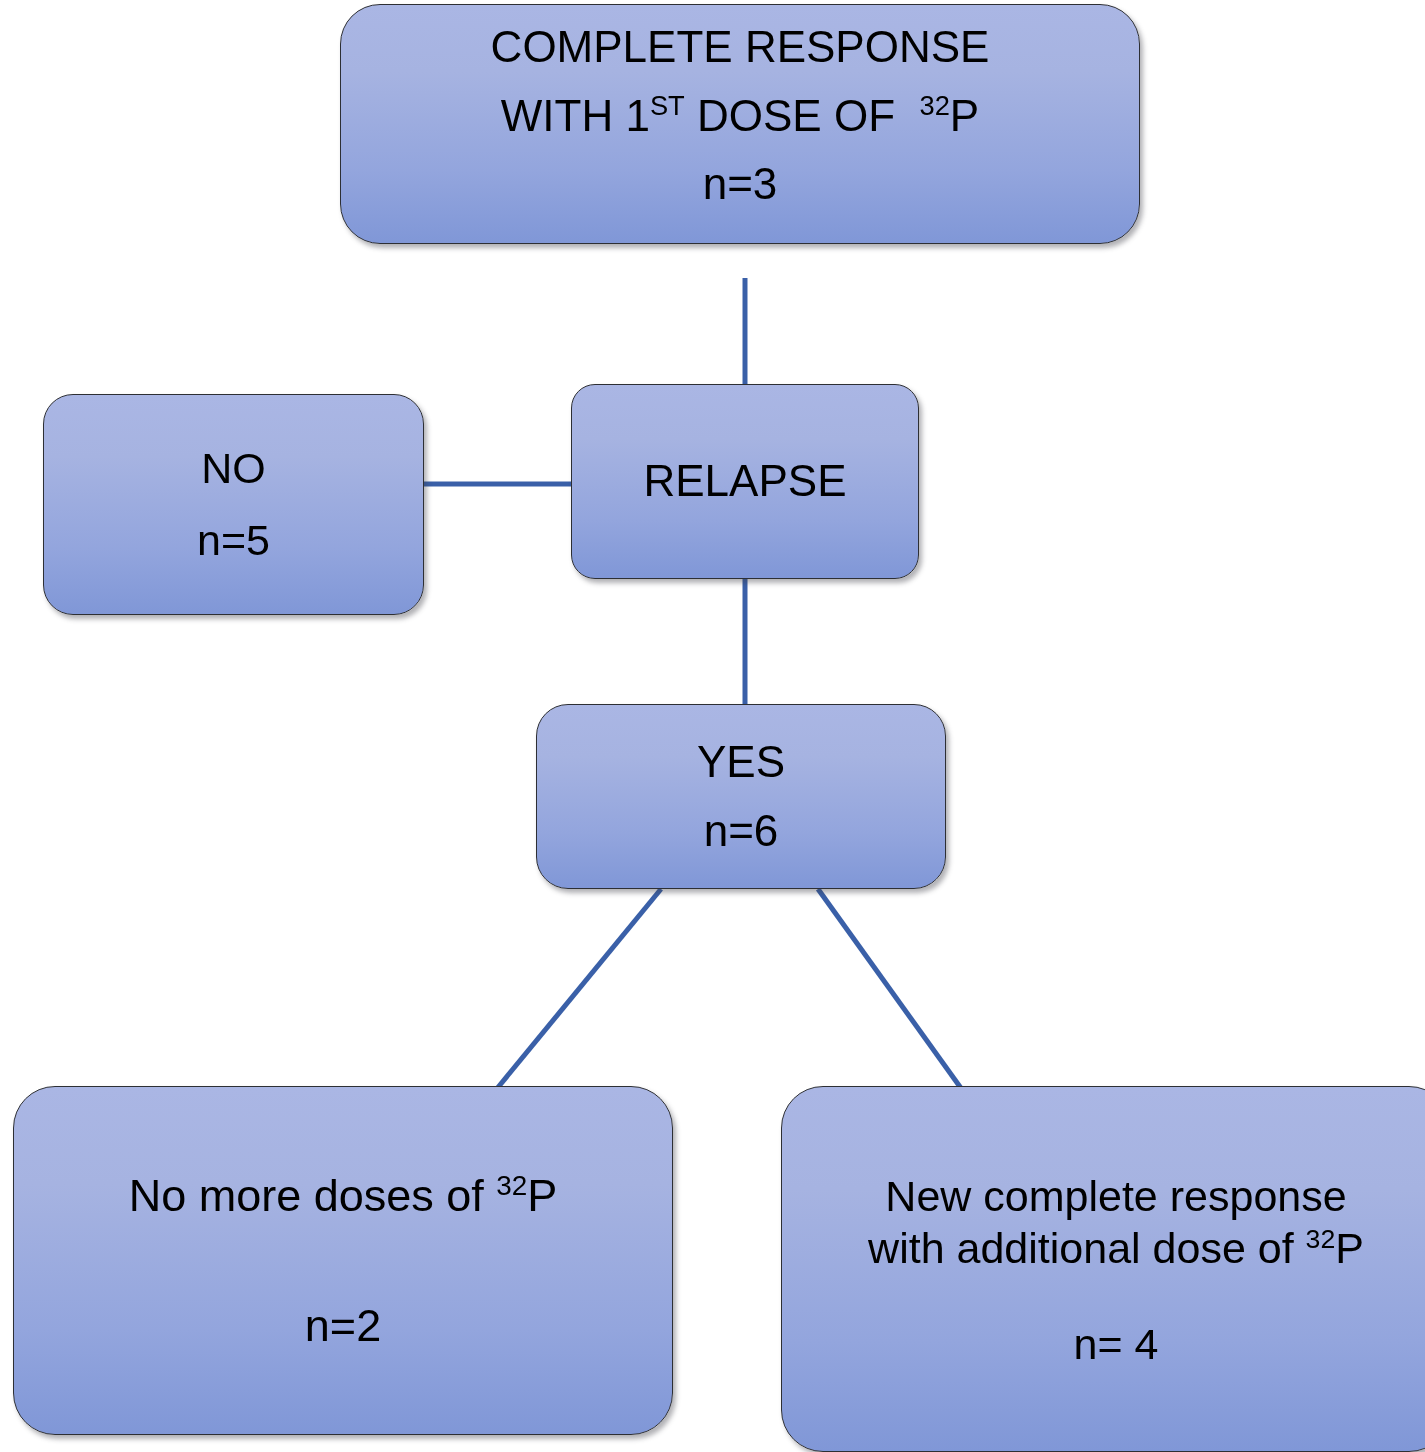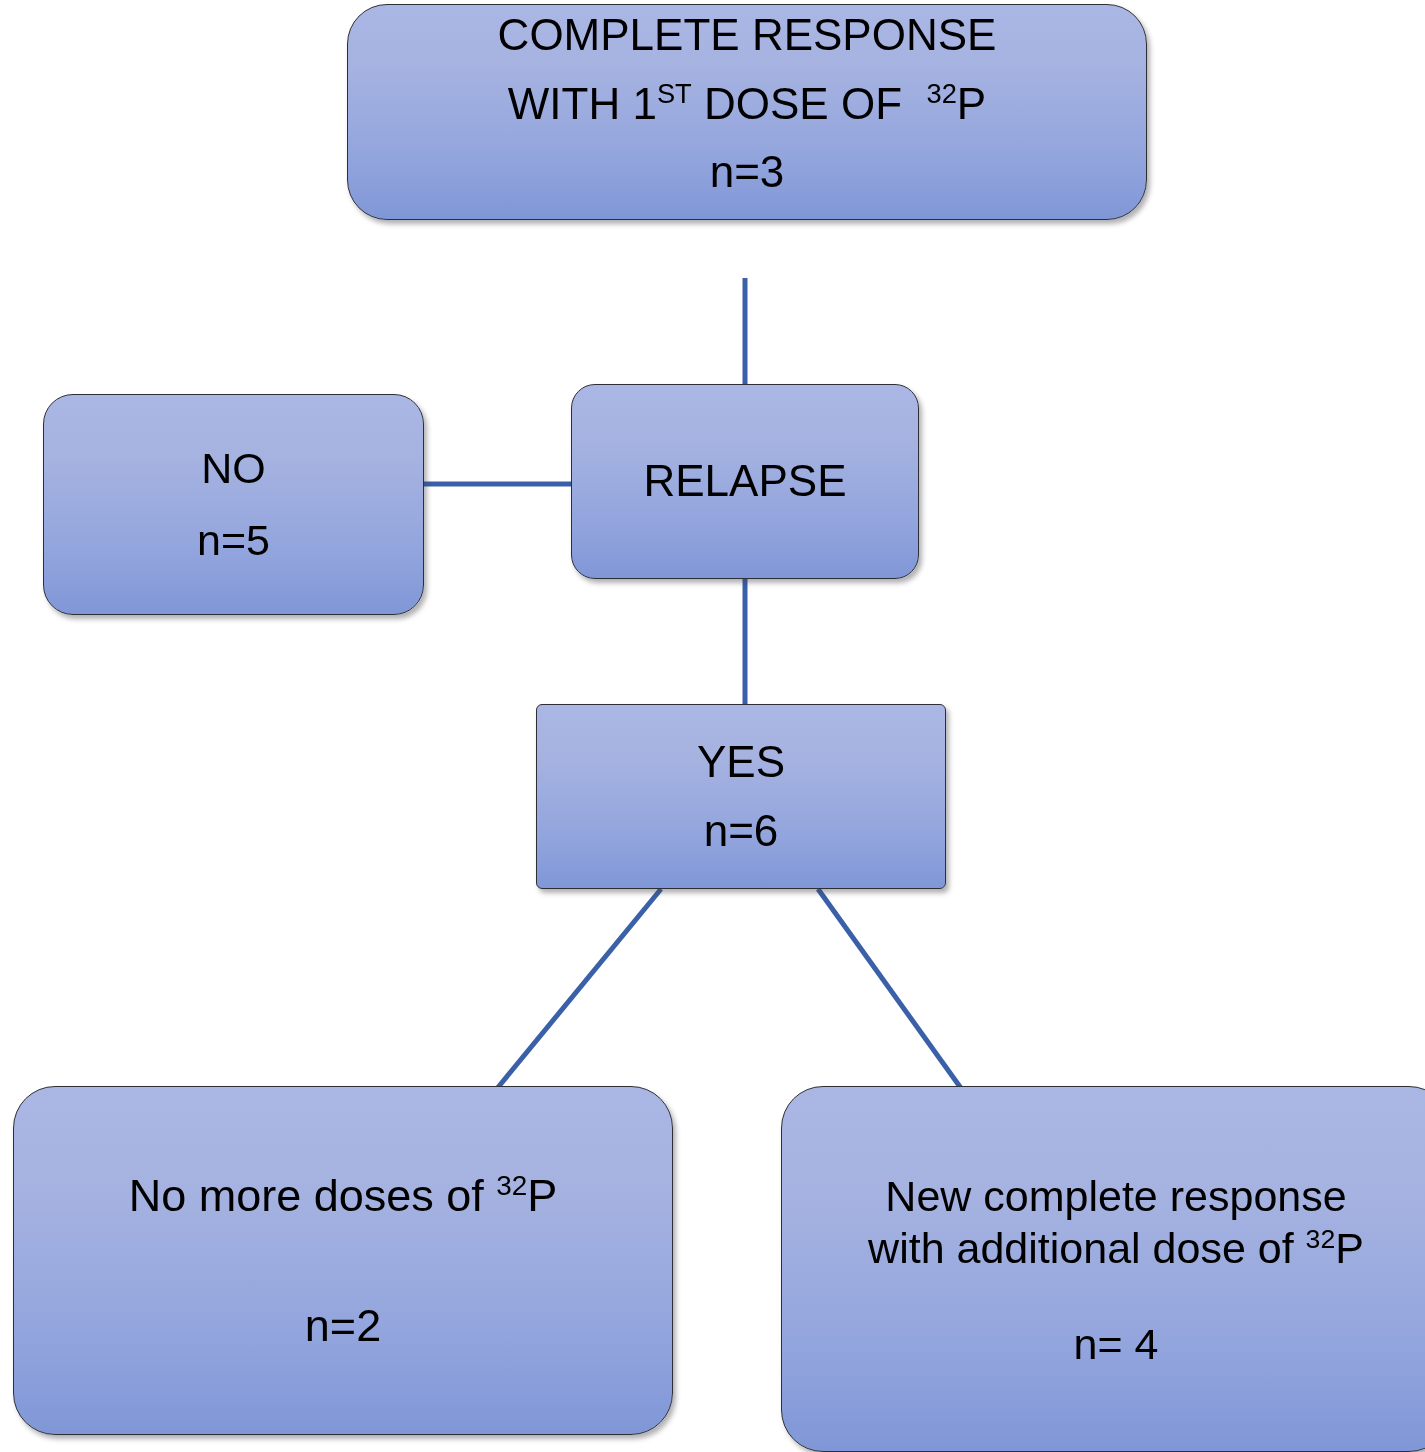--- a/index.html
+++ b/index.html
@@ -45,45 +45,44 @@
     line-height: 1.06;
   }
   .node sup {
     font-size: 0.62em;
     vertical-align: super;
     line-height: 0;
   }
 
   
   #node-complete-response {
-    left: 340px; top: 4px; width: 800px; height: 216px;
+    left: 340px; top: 4px; width: 800px; height: 240px;
     font-size: 44px;
     border-radius: 40px;
     padding-bottom: 16px;
-    margin-left: 7px;
   }
   #node-complete-response .line { margin: 11px 0; }
 
   #node-no {
     left: 43px; top: 394px; width: 381px; height: 221px;
     font-size: 43px;
     border-radius: 30px;
   }
   #node-no .line { margin: 13px 0; }
 
   #node-relapse {
     left: 571px; top: 384px; width: 348px; height: 195px;
     font-size: 44px;
     border-radius: 24px;
   }
 
   #node-yes {
     left: 536px; top: 704px; width: 410px; height: 185px;
     font-size: 44px;
-    border-radius: 6px;
+    border-radius: 32px;
   }
   #node-yes .line { margin: 11px 0; }
 
   #node-no-more-doses {
     left: 13px; top: 1086px; width: 660px; height: 349px;
     font-size: 45px;
     border-radius: 42px;
     gap: 34px;
   }
   #node-no-more-doses .line-main { margin-bottom: 48px; }

